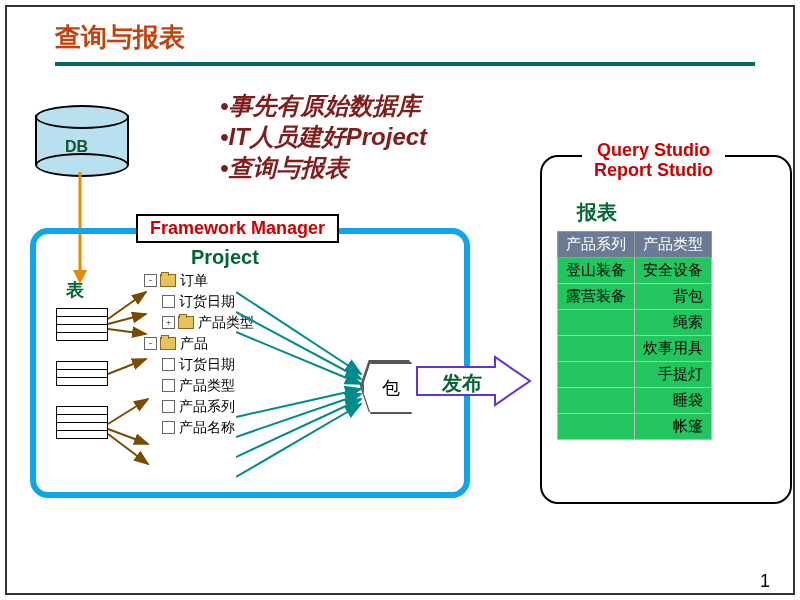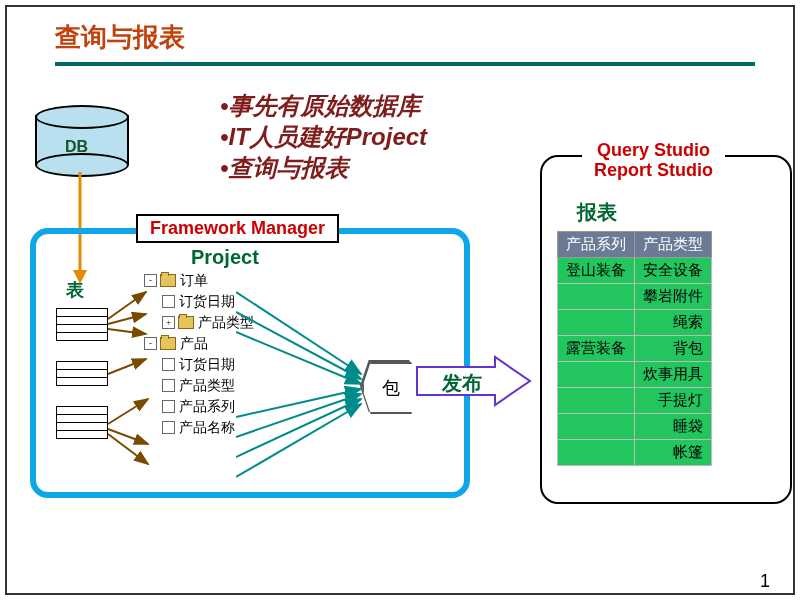--- a/index.html
+++ b/index.html
@@ -355,30 +355,26 @@
     <tbody>
         <tr>
       <th>产品系列</th>
       <th>产品类型</th>
     </tr>
     <tr>
           <td>登山装备</td>
           <td>安全设备</td>
         </tr>
     <tr>
-          <td></td>
-          <td>攀岩附件</td>
-        </tr>
-    <tr>
-          <td></td>
-          <td>绳索</td>
-        </tr>
-    <tr>
           <td>露营装备</td>
           <td>背包</td>
+        </tr>
+    <tr>
+          <td></td>
+          <td>绳索</td>
         </tr>
     <tr>
           <td></td>
           <td>炊事用具</td>
         </tr>
     <tr>
           <td></td>
           <td>手提灯</td>
         </tr>
     <tr>

